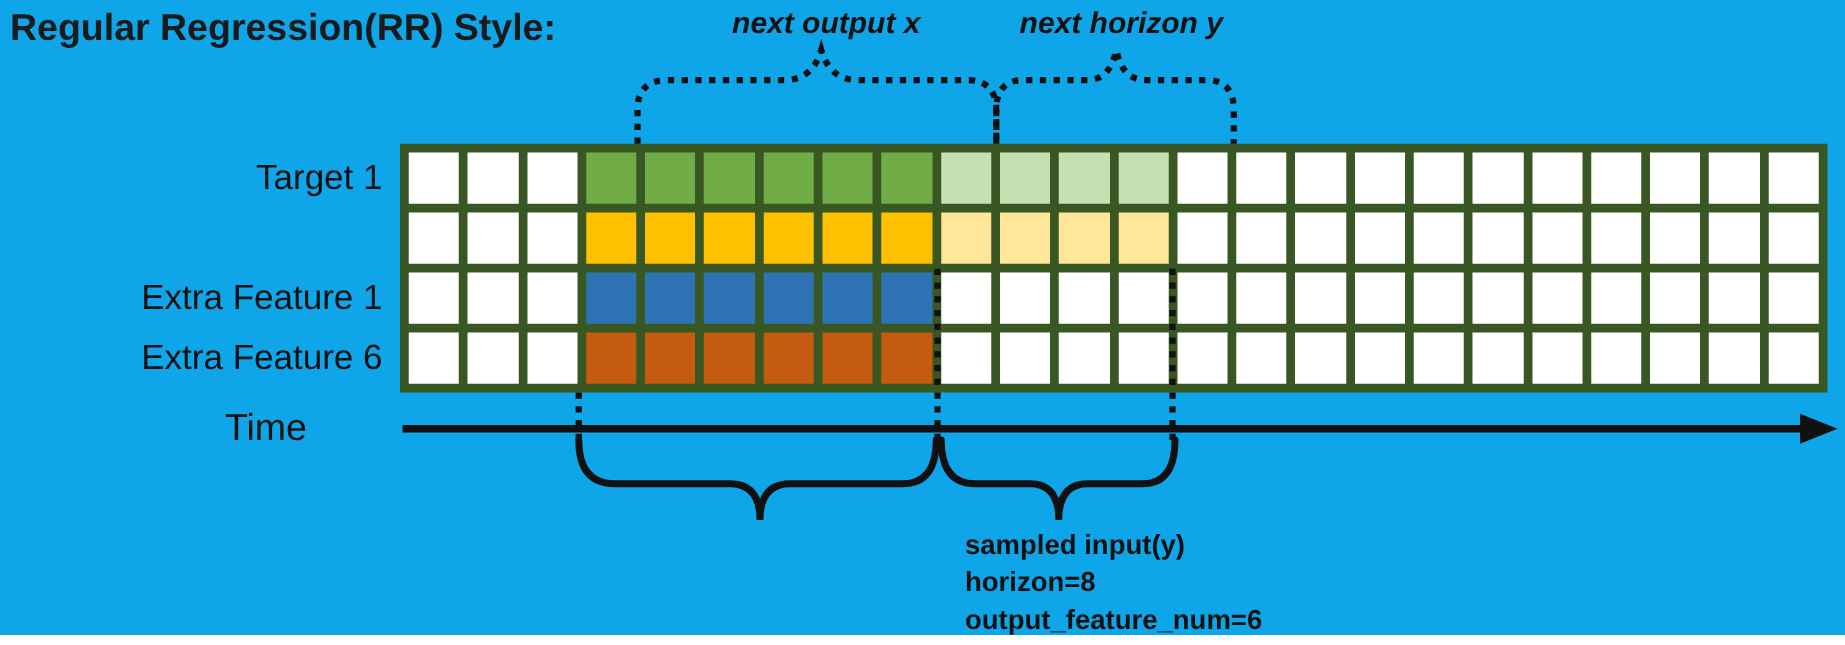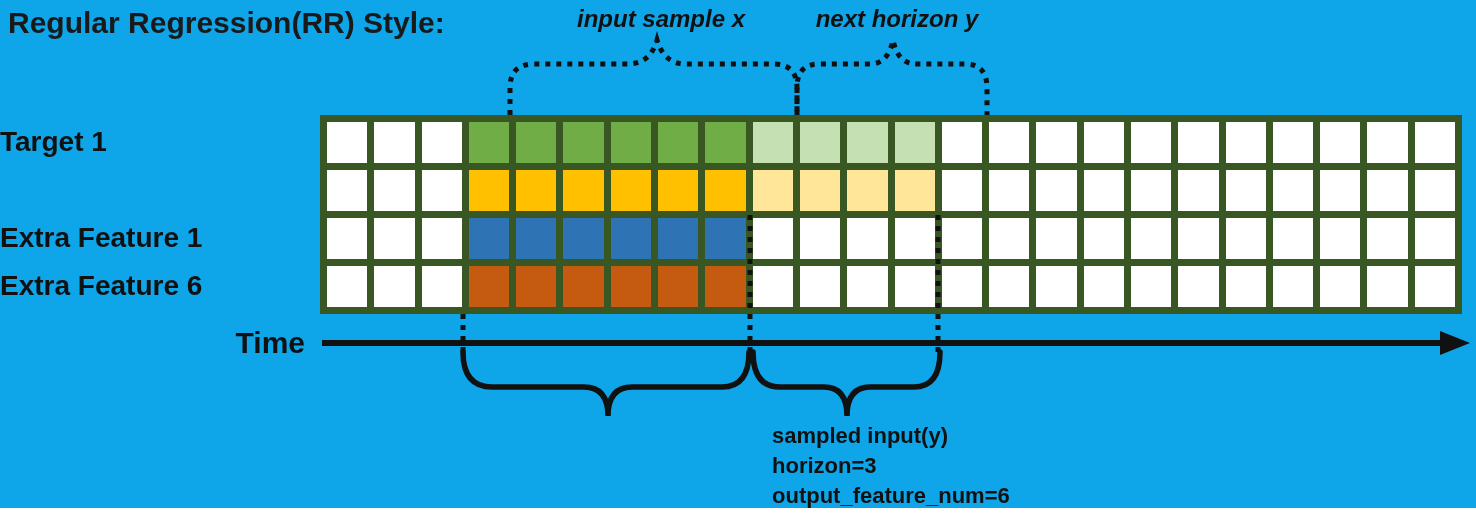--- a/index.html
+++ b/index.html
@@ -18,36 +18,36 @@
   }
   .next-label{
     position:absolute;top:5px;transform:translateX(-50%);
     font-size:24px;font-style:italic;font-weight:600;
     white-space:nowrap;color:#111;
   }
   #next-x{left:661px;}
   #next-y{left:897px;}
   .row-label{
     position:absolute;left:0;width:306px;height:30px;
-    font-size:28px;font-weight:bold;
+    text-align:right;font-size:28px;font-weight:normal;
     line-height:30px;white-space:nowrap;color:#111;
   }
   #grid{
     position:absolute;left:320px;top:115px;
     width:1142px;height:199px;box-sizing:border-box;
     background:#385723;
     display:grid;
     grid-template-columns:repeat(24,1fr);
     grid-template-rows:repeat(4,1fr);
     gap:7px;padding:7px;
   }
   .cell{background:#ffffff;}
   #time-label{
     position:absolute;left:180px;top:327px;width:125px;
-    text-align:right;font-size:30px;font-weight:bold;
+    font-size:30px;font-weight:normal;
     line-height:32px;color:#111;
   }
   .ann-block{
     position:absolute;top:421px;
     font-size:22px;font-weight:600;line-height:30px;
     white-space:nowrap;color:#111;
   }
   #input-block{left:512px;}
   #output-block{left:772px;}
   #overlay{position:absolute;left:0;top:0;pointer-events:none;}
@@ -55,21 +55,21 @@
   .solid-brace{stroke:#111;stroke-width:5.5;fill:none;stroke-linecap:round;}
   .timeline{stroke:#111;stroke-width:6;}
 </style>
 </head>
 <body>
 
 <div id="canvas">
 
   <div class="title">Regular Regression(RR) Style:</div>
 
-  <div id="next-x" class="next-label">input sample x</div>
+  <div id="next-x" class="next-label">next output x</div>
   <div id="next-y" class="next-label">next horizon y</div>
 
   <div class="row-label" style="top:127px">Target 1</div>
   <div class="row-label" style="top:223px">Extra Feature 1</div>
   <div class="row-label" style="top:271px">Extra Feature 6</div>
 
   <div id="grid" style="background: rgb(56, 87, 35);">
       <div class="cell" style="background: rgb(255, 255, 255);"></div>
       <div class="cell" style="background: rgb(255, 255, 255);"></div>
       <div class="cell" style="background: rgb(255, 255, 255);"></div>
@@ -183,17 +183,17 @@
     <line class="timeline" x1="322" y1="343" x2="1442" y2="343"></line>
     <polygon points="1440,331 1440,355 1470,343" fill="#111"></polygon>
 
     <path class="solid-brace" d="M463,352 Q463,387 492,387 L584,387 Q608,387 608,416 Q608,387 632,387 L722,387 Q749,387 749,352"></path>
 
     <path class="solid-brace" d="M753,352 Q753,387 780,387 L824,387 Q847,387 847,416 Q847,387 870,387 L914,387 Q940,387 940,352"></path>
   </svg>
 
   <div id="output-block" class="ann-block">
     <div>sampled input(y)</div>
-    <div>horizon=3</div>
+    <div>horizon=8</div>
     <div>output_feature_num=6</div>
   </div>
 
 </div>
 
 </body></html>

